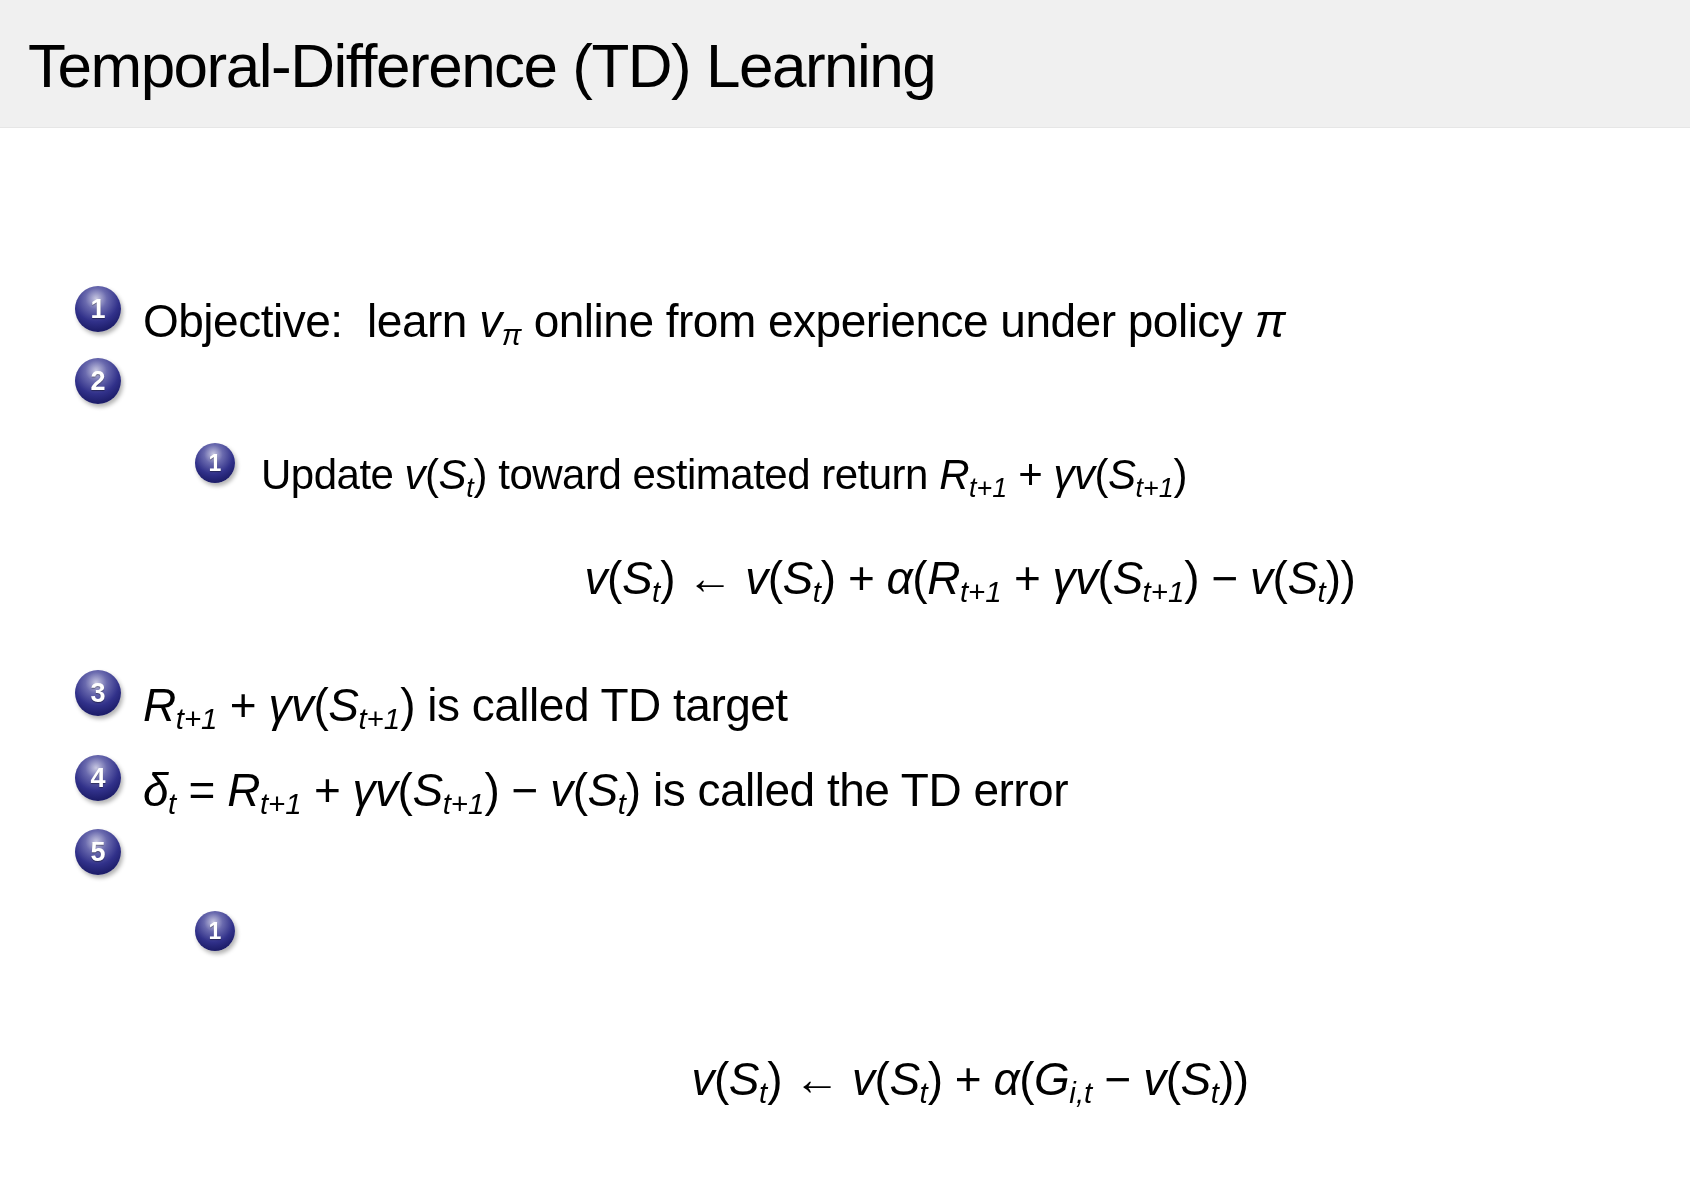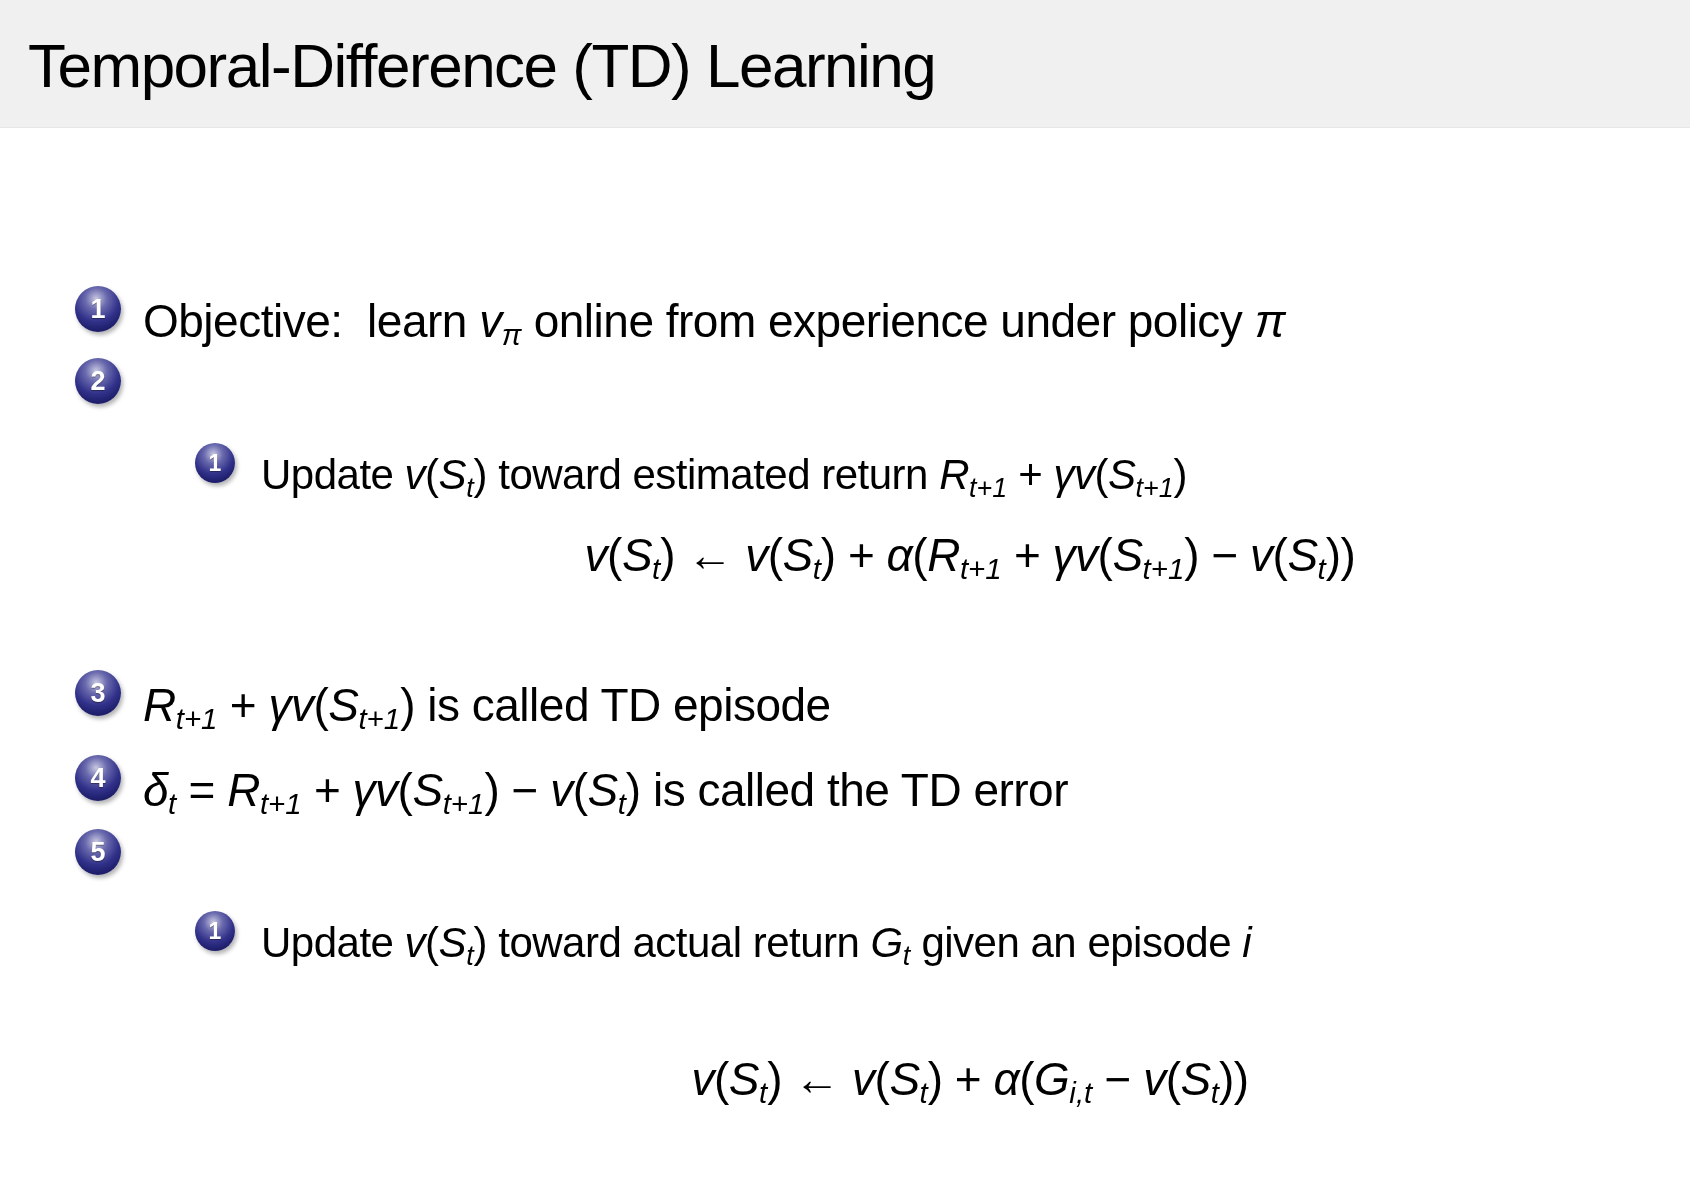--- a/index.html
+++ b/index.html
@@ -75,21 +75,21 @@
     font-style: italic;
     font-size: 64%;
     vertical-align: -0.28em;
     letter-spacing: 0;
   }
 
   
   #line-item1   { top: 280px; }
   #line-item2   { top: 352px; }
   #line-sub1    { top: 434px; }
-  #line-formula1{ top: 528px; }
+  #line-formula1{ top: 551px; }
   #line-item3   { top: 664px; }
   #line-item4   { top: 749px; }
   #line-item5   { top: 823px; }
   #line-sub2    { top: 902px; }
   #line-formula2{ top: 1052px; }
 </style>
 </head>
 <body>
 
 <div class="slide">
@@ -108,32 +108,31 @@
 
   <div class="li l2" id="line-sub1">
     <span class="ball">1</span>
     <span class="txt"><span class="seg-t">Update </span><span class="seg-i">v</span><span class="seg-t">(</span><span class="seg-i">S</span><span class="seg-s">t</span><span class="seg-t">) toward estimated return </span><span class="seg-i">R</span><span class="seg-s">t+1</span><span class="seg-t"> + </span><span class="seg-i">γv</span><span class="seg-t">(</span><span class="seg-i">S</span><span class="seg-s">t+1</span><span class="seg-t">)</span></span>
   </div>
 
   <div class="formula" id="line-formula1"><span class="seg-i">v</span><span class="seg-t">(</span><span class="seg-i">S</span><span class="seg-s">t</span><span class="seg-t">) ← </span><span class="seg-i">v</span><span class="seg-t">(</span><span class="seg-i">S</span><span class="seg-s">t</span><span class="seg-t">) + </span><span class="seg-i">α</span><span class="seg-t">(</span><span class="seg-i">R</span><span class="seg-s">t+1</span><span class="seg-t"> + </span><span class="seg-i">γv</span><span class="seg-t">(</span><span class="seg-i">S</span><span class="seg-s">t+1</span><span class="seg-t">) − </span><span class="seg-i">v</span><span class="seg-t">(</span><span class="seg-i">S</span><span class="seg-s">t</span><span class="seg-t">))</span></div>
 
   <div class="li l1" id="line-item3">
     <span class="ball">3</span>
-    <span class="txt"><span class="seg-i">R</span><span class="seg-s">t+1</span><span class="seg-t"> + </span><span class="seg-i">γv</span><span class="seg-t">(</span><span class="seg-i">S</span><span class="seg-s">t+1</span><span class="seg-t">) is called TD episode</span></span>
+    <span class="txt"><span class="seg-i">R</span><span class="seg-s">t+1</span><span class="seg-t"> + </span><span class="seg-i">γv</span><span class="seg-t">(</span><span class="seg-i">S</span><span class="seg-s">t+1</span><span class="seg-t">) is called TD target</span></span>
   </div>
 
   <div class="li l1" id="line-item4">
     <span class="ball">4</span>
     <span class="txt"><span class="seg-i">δ</span><span class="seg-s">t</span><span class="seg-t"> = </span><span class="seg-i">R</span><span class="seg-s">t+1</span><span class="seg-t"> + </span><span class="seg-i">γv</span><span class="seg-t">(</span><span class="seg-i">S</span><span class="seg-s">t+1</span><span class="seg-t">) − </span><span class="seg-i">v</span><span class="seg-t">(</span><span class="seg-i">S</span><span class="seg-s">t</span><span class="seg-t">) is called the TD error</span></span>
   </div>
 
   <div class="li l1" id="line-item5">
     <span class="ball">5</span>
   </div>
 
   <div class="li l2" id="line-sub2">
     <span class="ball">1</span>
-    <span class="txt"><span class="seg-t">Update </span><span class="seg-i">v</span><span class="seg-t">(</span><span class="seg-i">S</span><span class="seg-s">t</span><span class="seg-t">) toward actual return </span><span class="seg-i">G</span><span class="seg-s">t</span><span class="seg-t"> given an episode </span><span class="seg-i">i</span></span>
   </div>
 
   <div class="formula" id="line-formula2"><span class="seg-i">v</span><span class="seg-t">(</span><span class="seg-i">S</span><span class="seg-s">t</span><span class="seg-t">) ← </span><span class="seg-i">v</span><span class="seg-t">(</span><span class="seg-i">S</span><span class="seg-s">t</span><span class="seg-t">) + </span><span class="seg-i">α</span><span class="seg-t">(</span><span class="seg-i">G</span><span class="seg-s">i,t</span><span class="seg-t"> − </span><span class="seg-i">v</span><span class="seg-t">(</span><span class="seg-i">S</span><span class="seg-s">t</span><span class="seg-t">))</span></div>
 
 </div>
 
 </body></html>

